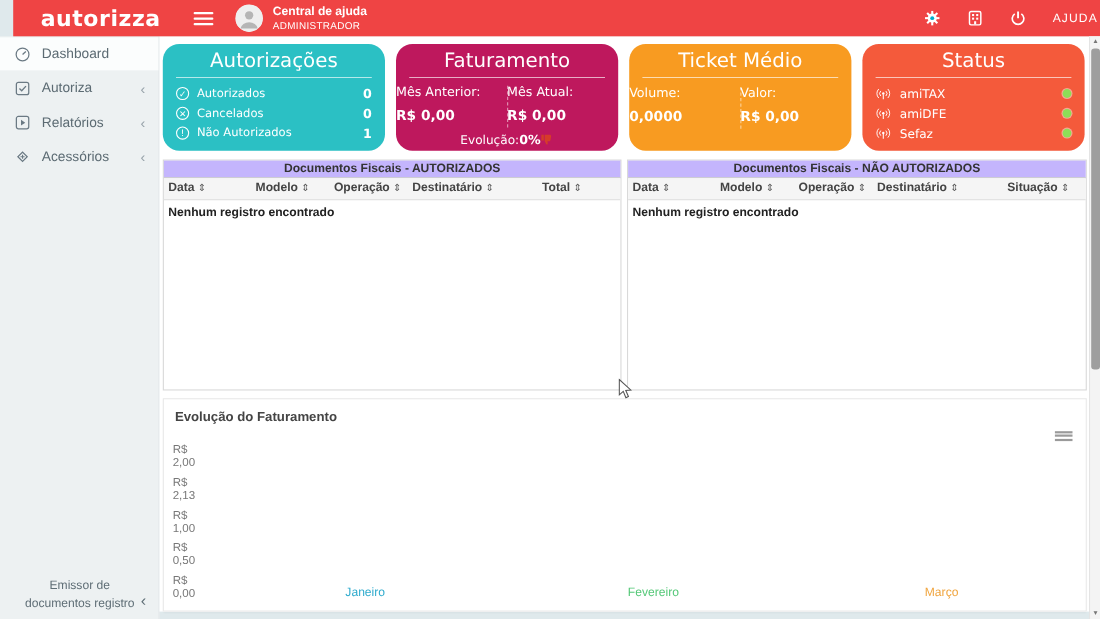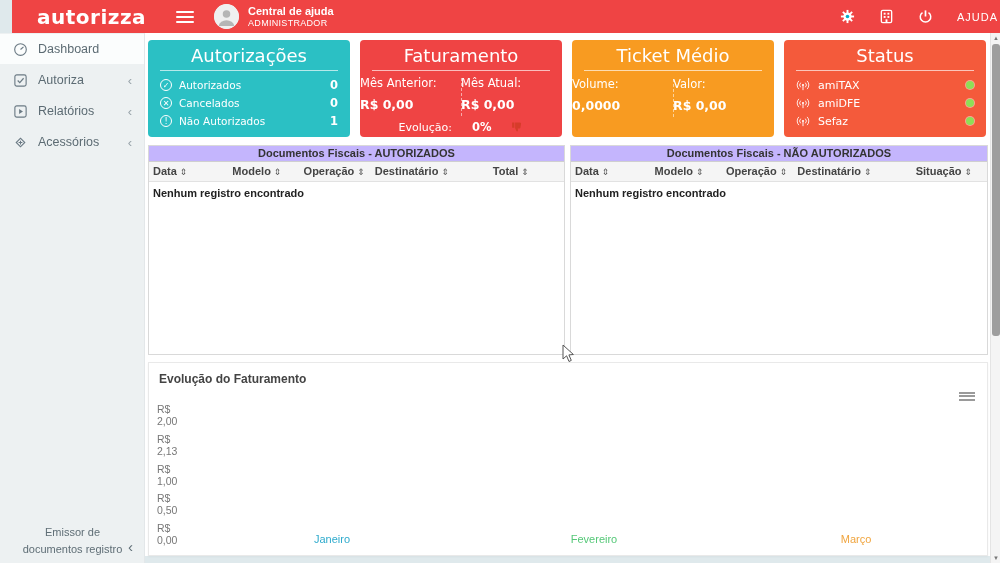--- a/index.html
+++ b/index.html
@@ -32,38 +32,38 @@
   .side-item .chev { margin-left:auto; margin-right:12px; color:#98a3aa; font-size:13px; }
   .side-footer { position:absolute; bottom:6px; left:0; width:145px; text-align:center;
     font-size:11px; color:#5f6e76; line-height:1.5; }
   .side-footer .chev2 { position:absolute; right:12px; top:12px; font-size:15px; color:#5f6e76; cursor:pointer; }
 
   
   .main { position:absolute; top:33px; left:145px; width:855px; height:523px; background:#fff; }
 
   
   .cards { position:absolute; top:7px; left:3px; display:flex; gap:10px; }
-  .card { width:202px; height:97px; border-radius:4px; color:#fff; position:relative;
+  .card { width:202px; height:97px; border-radius:15px; color:#fff; position:relative;
     font-family:"DejaVu Sans", sans-serif; }
   .card.c-auth { background:#2bc0c4; }
-  .card.c-fat  { background:#ef4444; }
+  .card.c-fat  { background:#be185d; }
   .card.c-tkt  { background:#f89b21; }
   .card.c-sts  { background:#f45a3b; }
   .card-title { text-align:center; font-size:18px; padding-top:5px; font-weight:400; }
   .card-hr { border-top:1px solid rgba(255,255,255,.65); margin:4px 12px 5px; }
   .kv-row { display:flex; align-items:center; padding:2px 12px; font-size:10.5px; }
   .kv-row .cicon { width:12px; height:12px; border:1px solid #fff; border-radius:50%;
     display:inline-flex; align-items:center; justify-content:center; font-size:8px; margin-right:7px; flex:none; }
   .kv-row .kv-val { margin-left:auto; font-weight:bold; font-size:11.5px; }
   .two-col { display:flex; text-align:left; margin-top:3px; position:relative; }
   .two-col .tcol { flex:1; }
   .two-col .tlab { font-size:11.5px; }
   .two-col .tval { font-weight:bold; font-size:12.5px; margin-top:7px; }
   .vdiv { position:absolute; left:50%; top:2px; bottom:-4px; border-left:1px dashed rgba(255,255,255,.55); }
-  .evo { text-align:center; font-size:11px; margin-top:8px; display:flex; align-items:center; justify-content:center; gap:20px; }
+  .evo { text-align:center; font-size:11px; margin-top:8px; display:flex; align-items:center; justify-content:center; gap:0; }
   .evo b { font-size:11.5px; }
   .st-row { display:flex; align-items:center; padding:2.5px 12px; font-size:11px; }
   .st-row .wifi { width:14px; height:12px; margin-right:8px; flex:none; }
   .st-dot { margin-left:auto; width:8px; height:8px; border-radius:50%; background:#8ede57;
     box-shadow:0 0 0 1px rgba(255,255,255,.45); }
 
   
   .panel { position:absolute; background:#fff; border:1px solid #d9d9d9; height:210px; }
   .panel.p-left  { top:112px; left:3px;   width:417px; }
   .panel.p-right { top:112px; left:425px; width:418px; }

